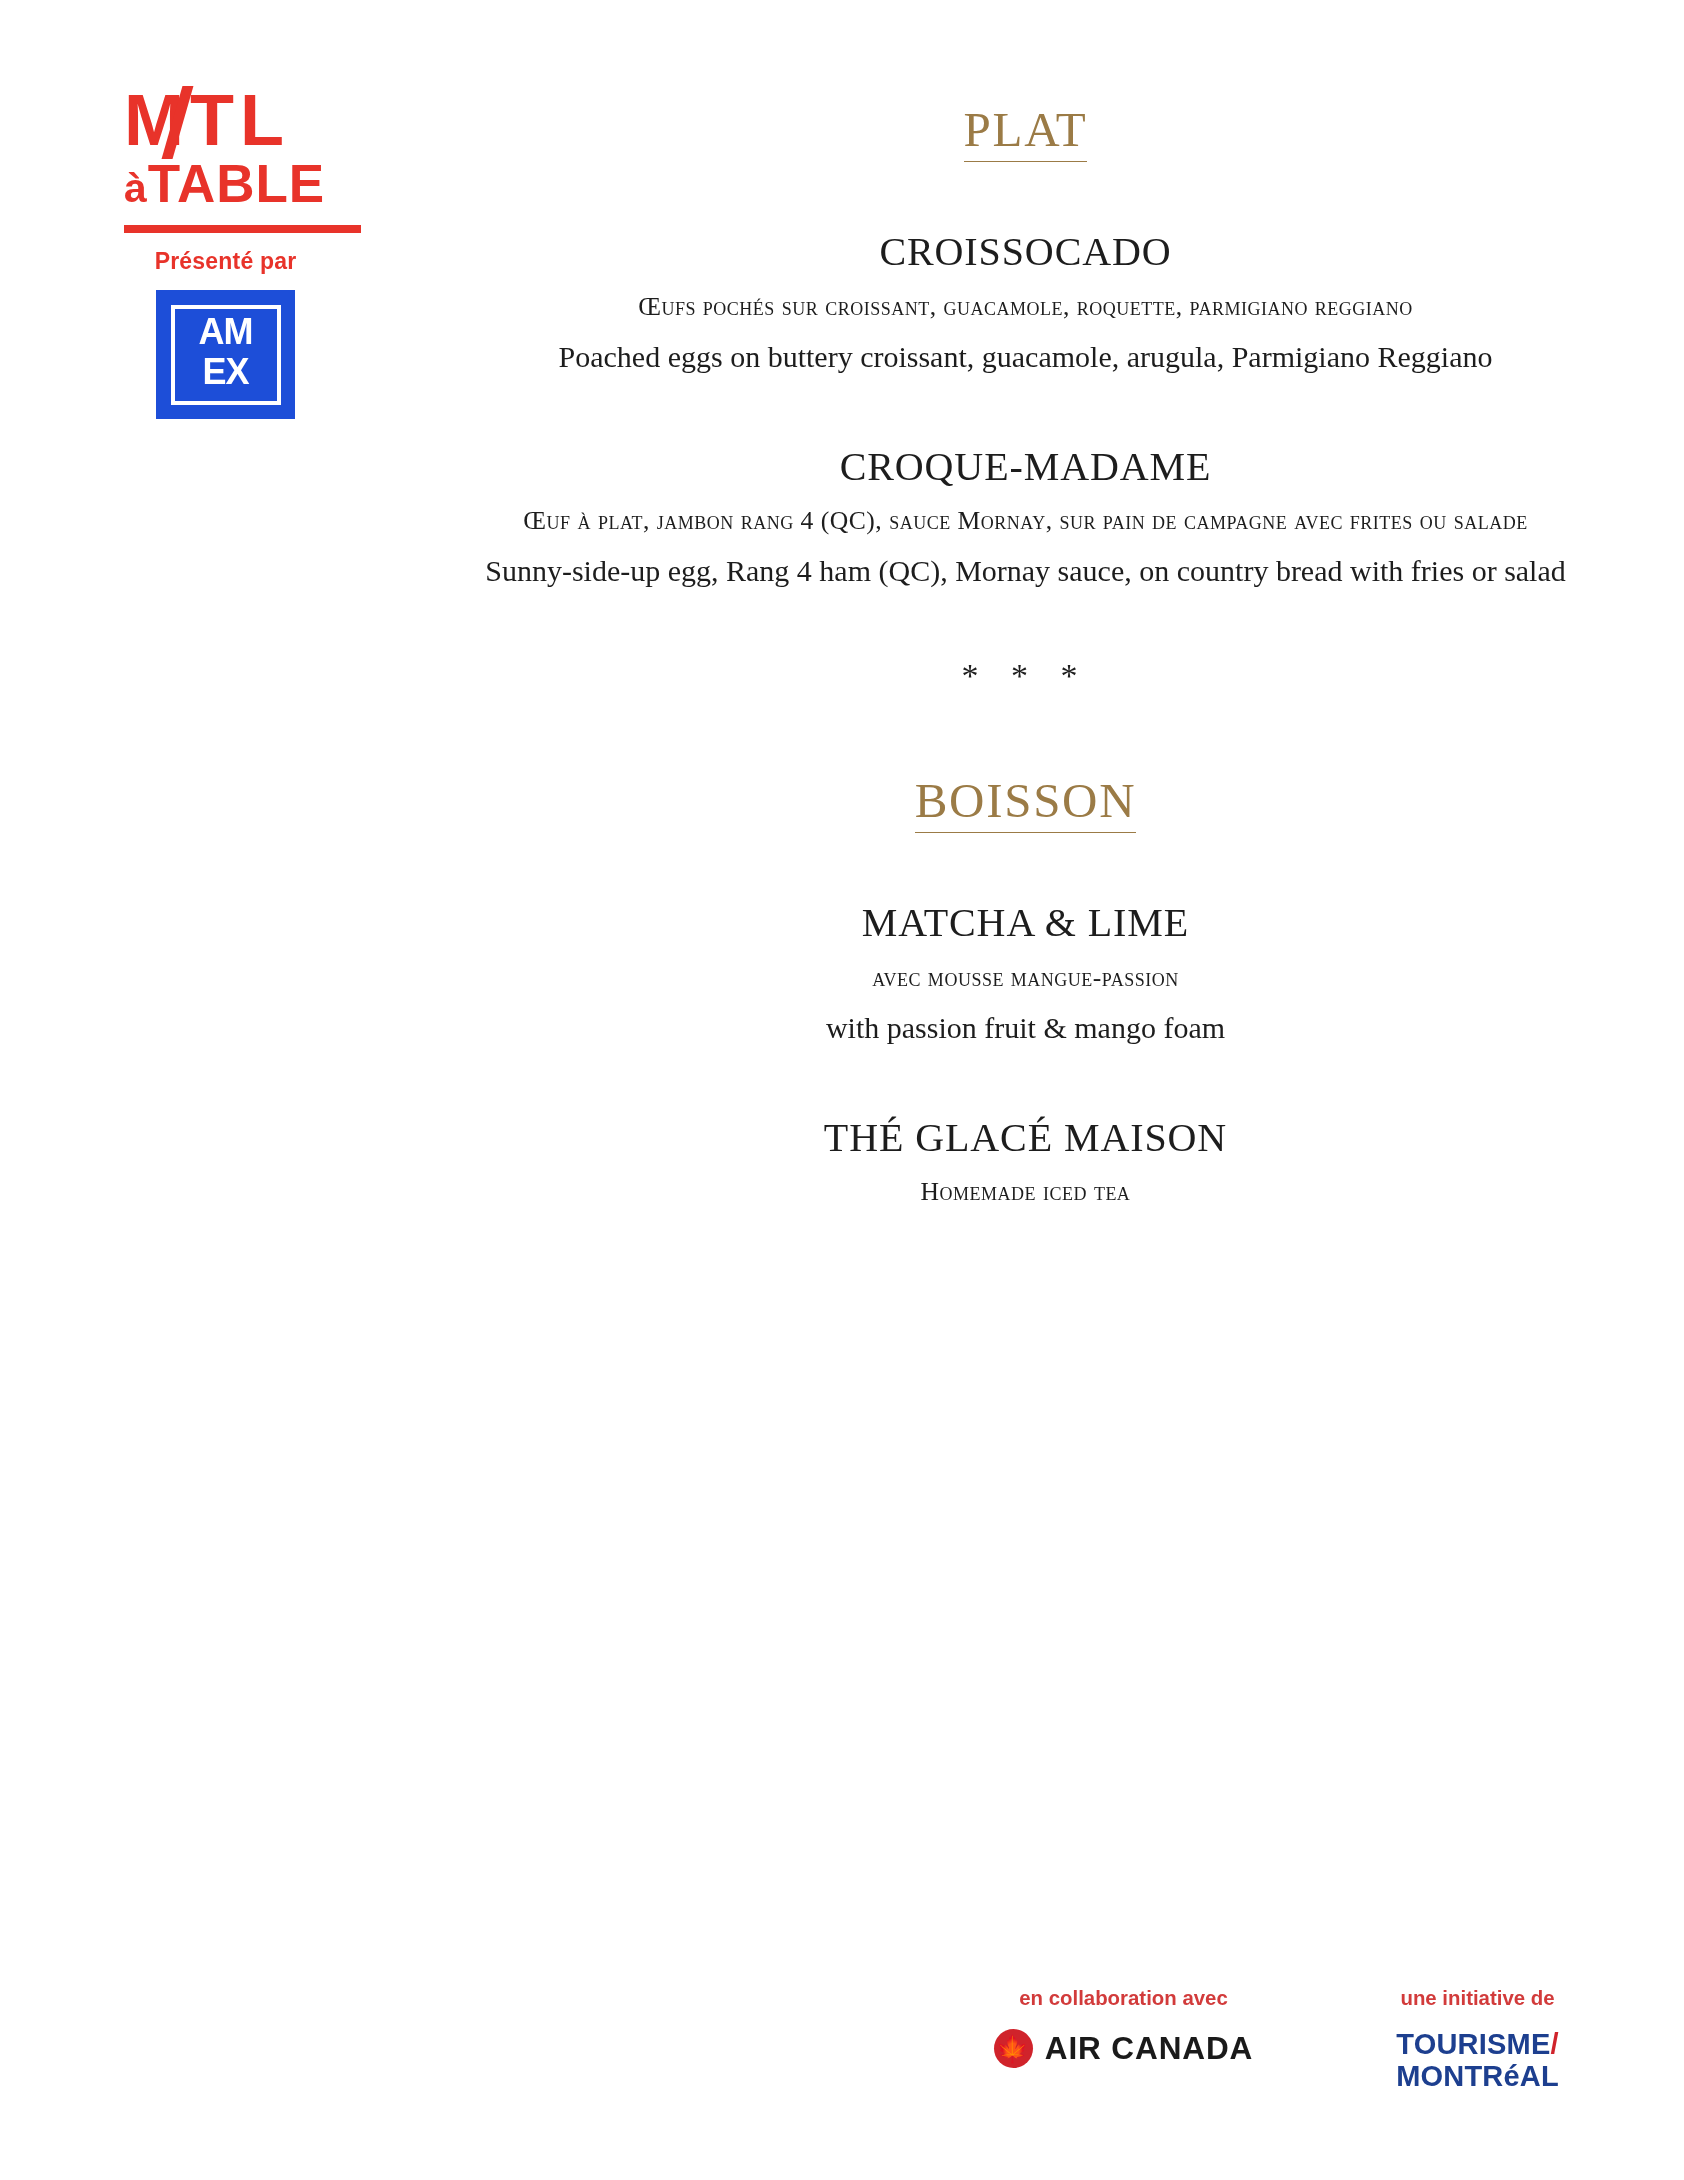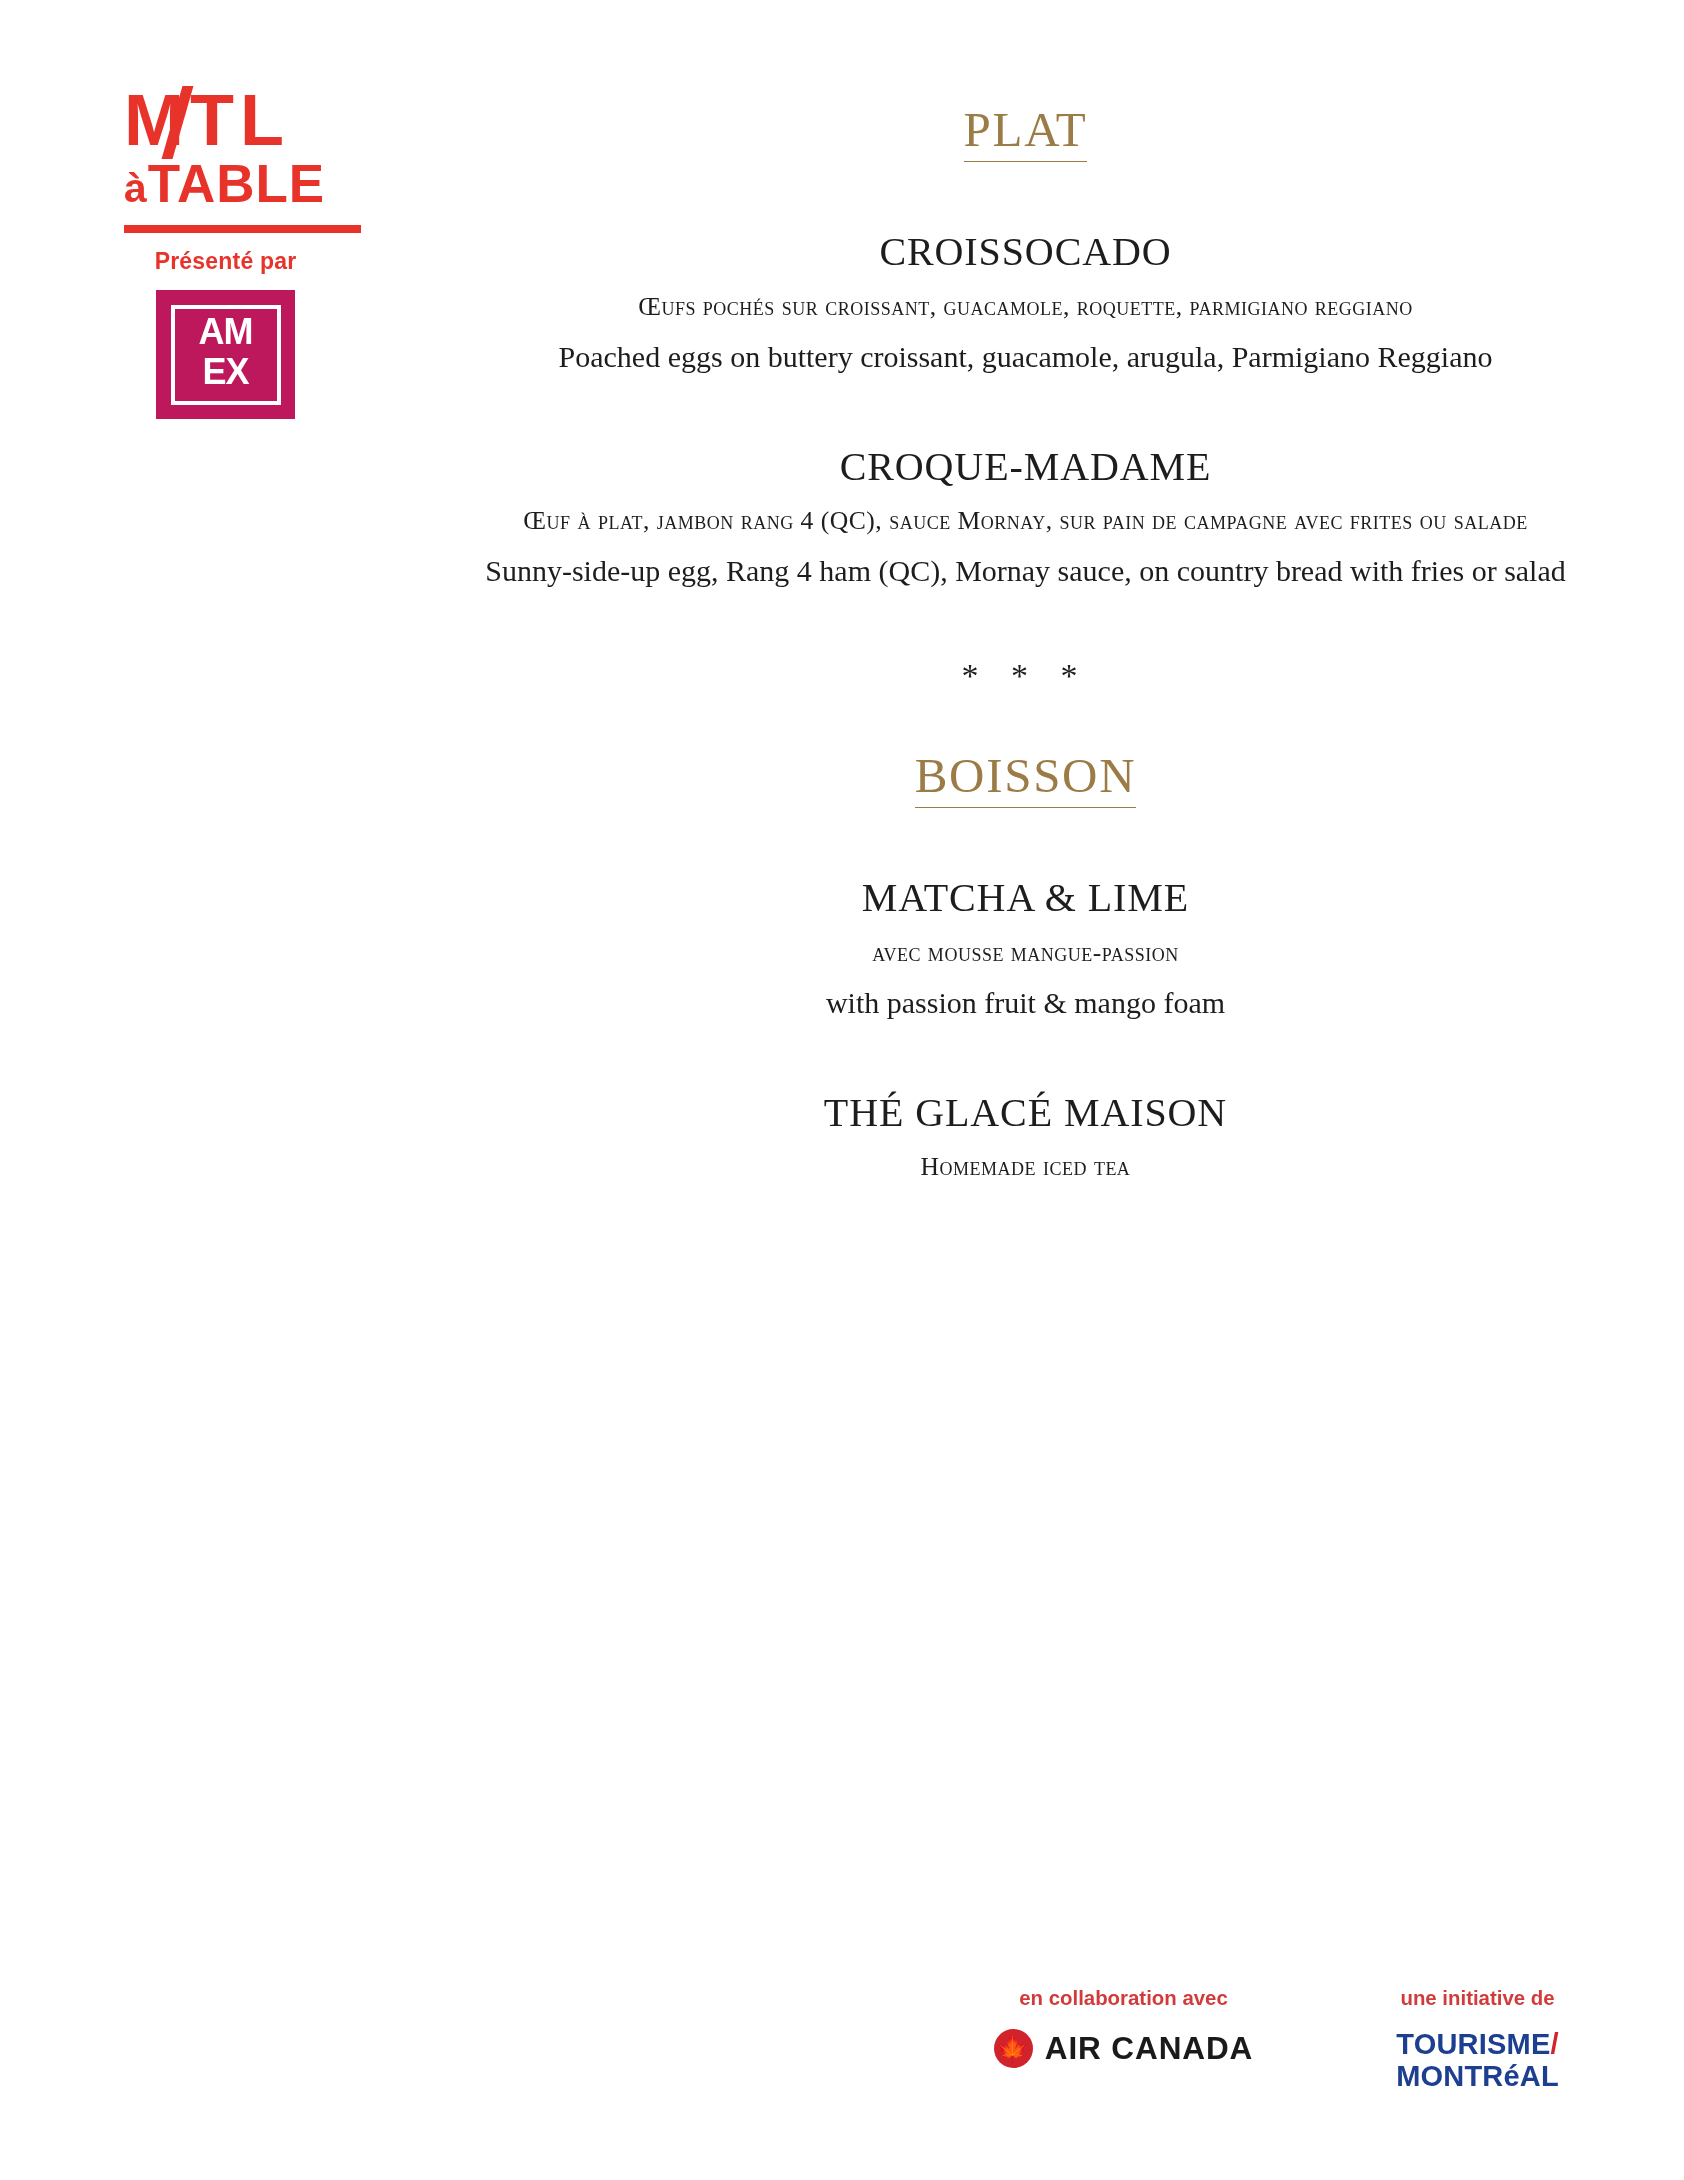--- a/index.html
+++ b/index.html
@@ -70,21 +70,21 @@
     font-family: "Liberation Sans", sans-serif;
     font-size: 23px;
     color: #e8332a;
     font-weight: 600;
     margin-top: 15.3px;
     letter-spacing: 0.2px;
   }
   .amex {
     width: 139px;
     height: 129px;
-    background: #be185d;
+    background: #1d4ed8;
     margin: 15.3px auto 0 auto;
     position: relative;
   }
   .amex-inner {
     position: absolute;
     left: 14.5px;
     top: 14.5px;
     right: 14.5px;
     bottom: 14.5px;
     border: 4.3px solid #ffffff;
@@ -128,21 +128,21 @@
   .section-head {
     font-size: 49px;
     color: #9b7b46;
     letter-spacing: 1.7px;
     margin-top: 101px;
     display: inline-block;
     border-bottom: 1.7px solid #9b7b46;
     padding-bottom: 3px;
   }
   .section-head.boisson {
-    margin-top: 52px;
+    margin-top: 77px;
   }
   .dish {
     margin-top: 66px;
   }
   .dish-name {
     font-size: 40px;
     letter-spacing: 0.9px;
     color: #1d1d1d;
     margin-top: 40px;
   }

